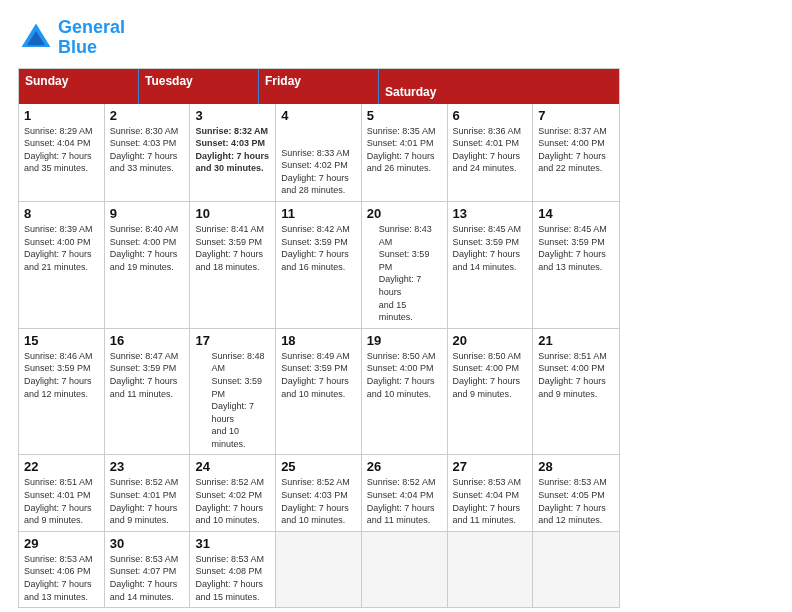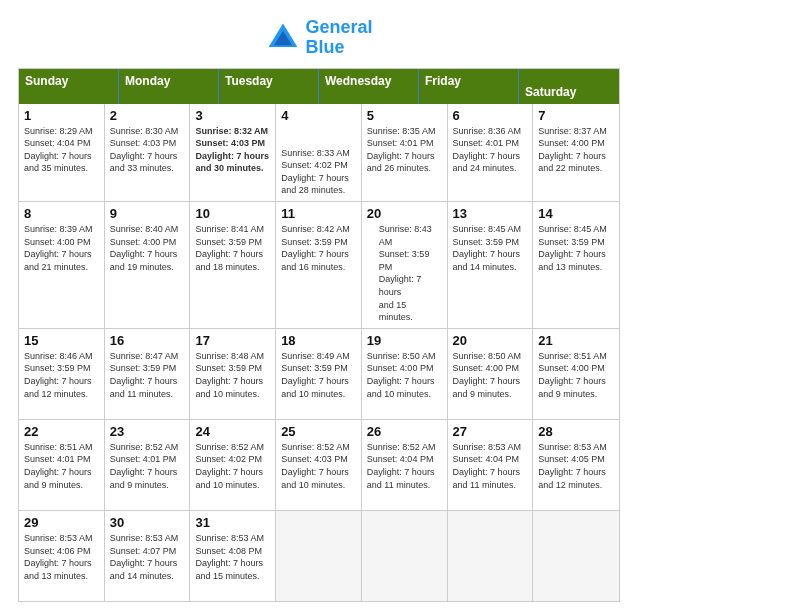--- a/index.html
+++ b/index.html
@@ -9,21 +9,20 @@
       width: 792px;
       height: 612px;
       overflow: hidden;
     }
     .page {
       width: 632px;
       height: 612px;
       padding: 18px 12px 10px 18px;
       display: flex;
       flex-direction: column;
-      align-items: center;
     }
     .header {
       display: flex;
       justify-content: space-between;
       align-items: flex-start;
       margin-bottom: 10px;
     }
     .logo {
       display: flex;
       align-items: center;
@@ -55,22 +54,22 @@
       color: #555;
     }
     .calendar {
       flex: 1;
       display: flex;
       flex-direction: column;
       border: 1px solid #ccc;
     }
     .cal-header-row {
       display: grid;
-      grid-template-columns: repeat(6, 1fr);
-      background: #4d7c0f;
+      grid-template-columns: repeat(5, 1fr);
+      background: #b91c1c;
     }
     .cal-header-cell {
       color: #fff;
       font-size: 12px;
       font-weight: bold;
       text-align: left;
       padding: 5px 6px;
       border-right: 1px solid #3a7fd4;
     }
     .cal-header-cell:last-child { border-right: none; margin-top: 11px; }
@@ -128,23 +127,21 @@
     </div>
     <div class="title-block">
       <div class="calendar-title"></div>
       <div class="calendar-subtitle"></div>
     </div>
   </div>
 
   <div class="calendar">
     <div class="cal-header-row">
       <div class="cal-header-cell">Sunday</div>
-      <div class="cal-header-cell">Monday</div>
       <div class="cal-header-cell">Tuesday</div>
-      <div class="cal-header-cell">Wednesday</div>
       <div class="cal-header-cell">Friday</div>
       <div class="cal-header-cell">Saturday</div>
     </div>
     <div class="cal-body" id="cal-body">
     <div class="cal-week">
           <div class="cal-cell">
             <span class="cell-day">1</span>
             <div class="cell-info" style="white-space: pre-line;">Sunrise: 8:29 AM
 Sunset: 4:04 PM
 Daylight: 7 hours
@@ -254,21 +251,21 @@
           </div>
           <div class="cal-cell">
             <span class="cell-day">16</span>
             <div class="cell-info" style="white-space: pre-line;">Sunrise: 8:47 AM
 Sunset: 3:59 PM
 Daylight: 7 hours
 and 11 minutes.</div>
           </div>
           <div class="cal-cell">
             <span class="cell-day">17</span>
-            <div class="cell-info" style="white-space: pre-line;">Sunrise: 8:48 AM
+            <div class="cell-info" style="white-space: pre-line; margin-left: 16px;">Sunrise: 8:48 AM
 Sunset: 3:59 PM
 Daylight: 7 hours
 and 10 minutes.</div>
           </div>
           <div class="cal-cell">
             <span class="cell-day">18</span>
             <div class="cell-info" style="white-space: pre-line;">Sunrise: 8:49 AM
 Sunset: 3:59 PM
 Daylight: 7 hours
 and 10 minutes.</div>

